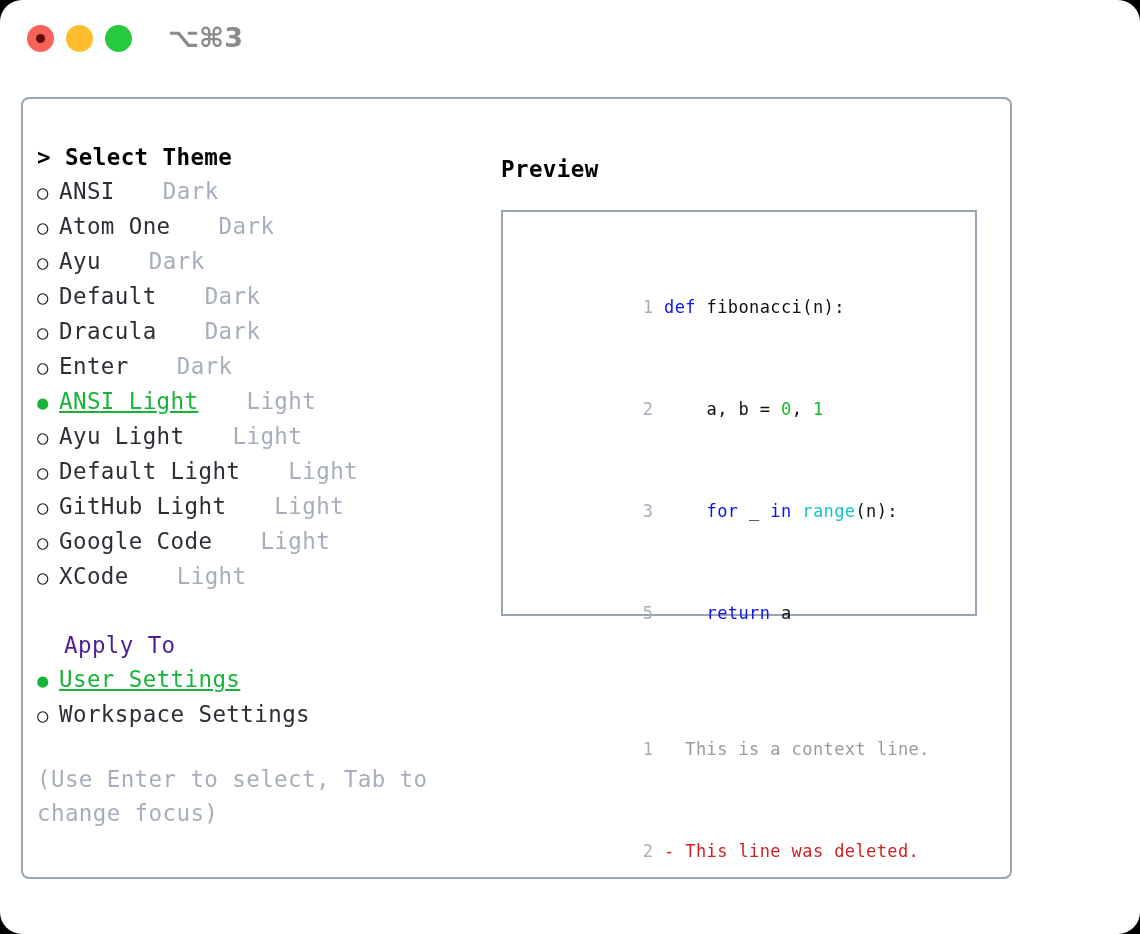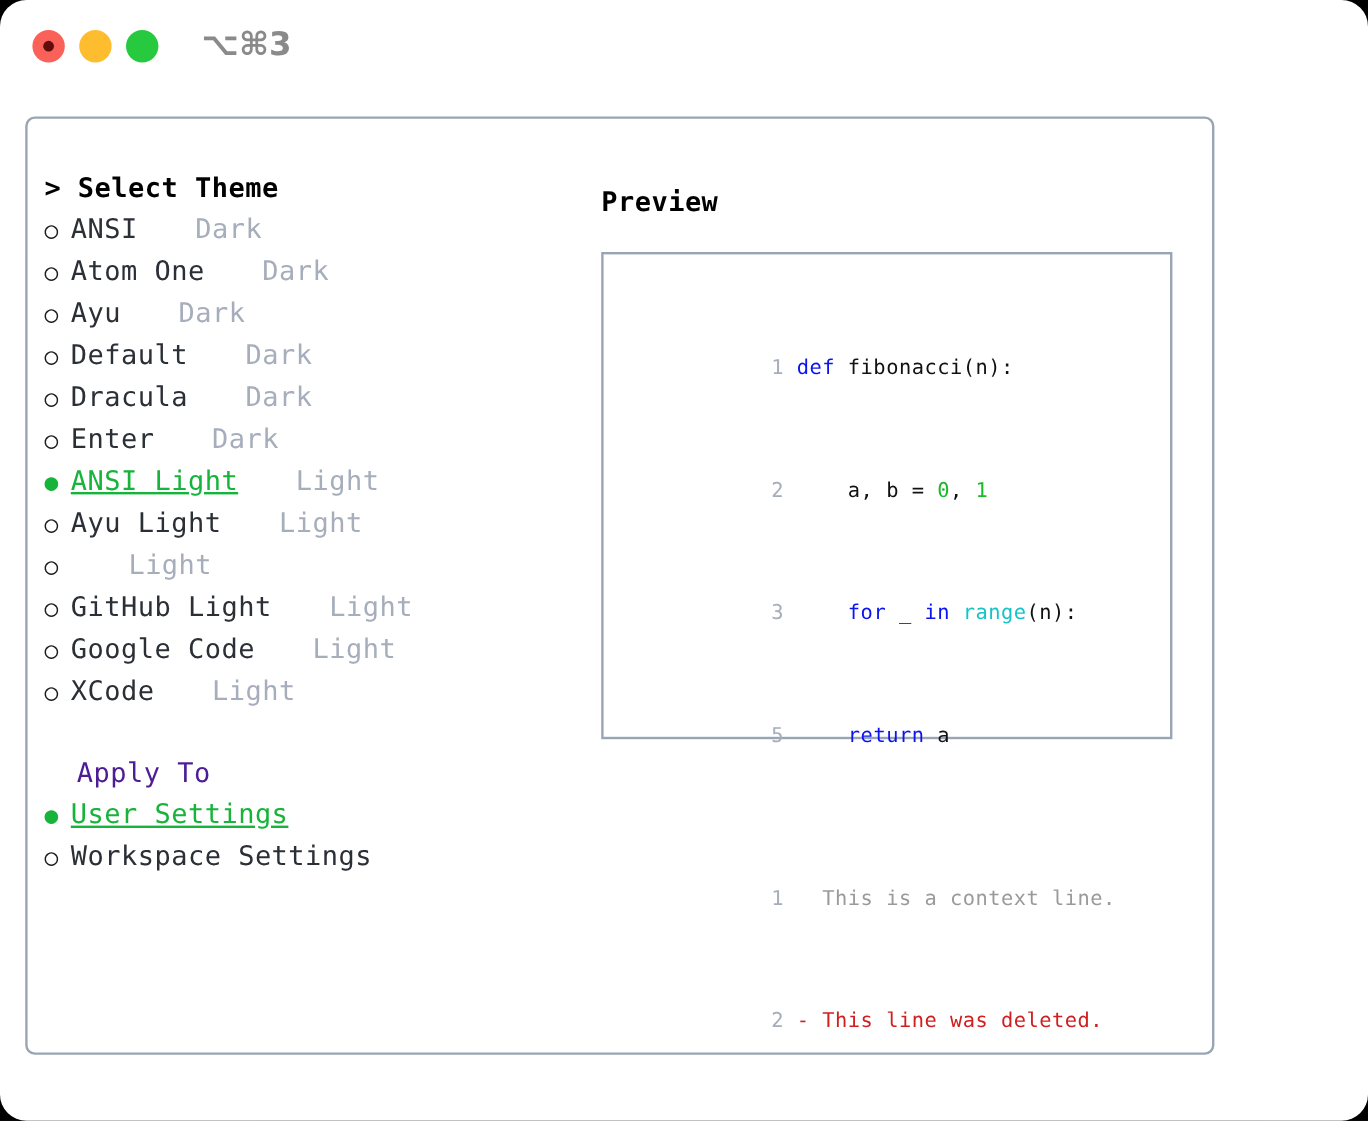--- a/index.html
+++ b/index.html
@@ -260,20 +260,21 @@
         </div>
 
         <div class="opt-row">
           <span class="bullet">○</span>
           <span class="opt-label">Ayu Light</span>
           <span class="opt-tag">Light</span>
         </div>
 
         <div class="opt-row">
           <span class="bullet">○</span>
+          <span class="opt-label">Default Light</span>
           <span class="opt-tag">Light</span>
         </div>
 
         <div class="opt-row">
           <span class="bullet">○</span>
           <span class="opt-label">GitHub Light</span>
           <span class="opt-tag">Light</span>
         </div>
 
         <div class="opt-row">
@@ -298,20 +299,21 @@
         <div class="opt-row">
           <span class="bullet sel">●</span>
           <span class="opt-label sel">User Settings</span>
         </div>
         <div class="opt-row">
           <span class="bullet">○</span>
           <span class="opt-label">Workspace Settings</span>
         </div>
       </div>
 
+      <div class="hint">(Use Enter to select, Tab to change focus)</div>
 
     </div>
 
     <div class="right-col">
 
       <div class="preview-title">Preview</div>
 
       <div class="preview-box">
 
         <div class="code-line">

